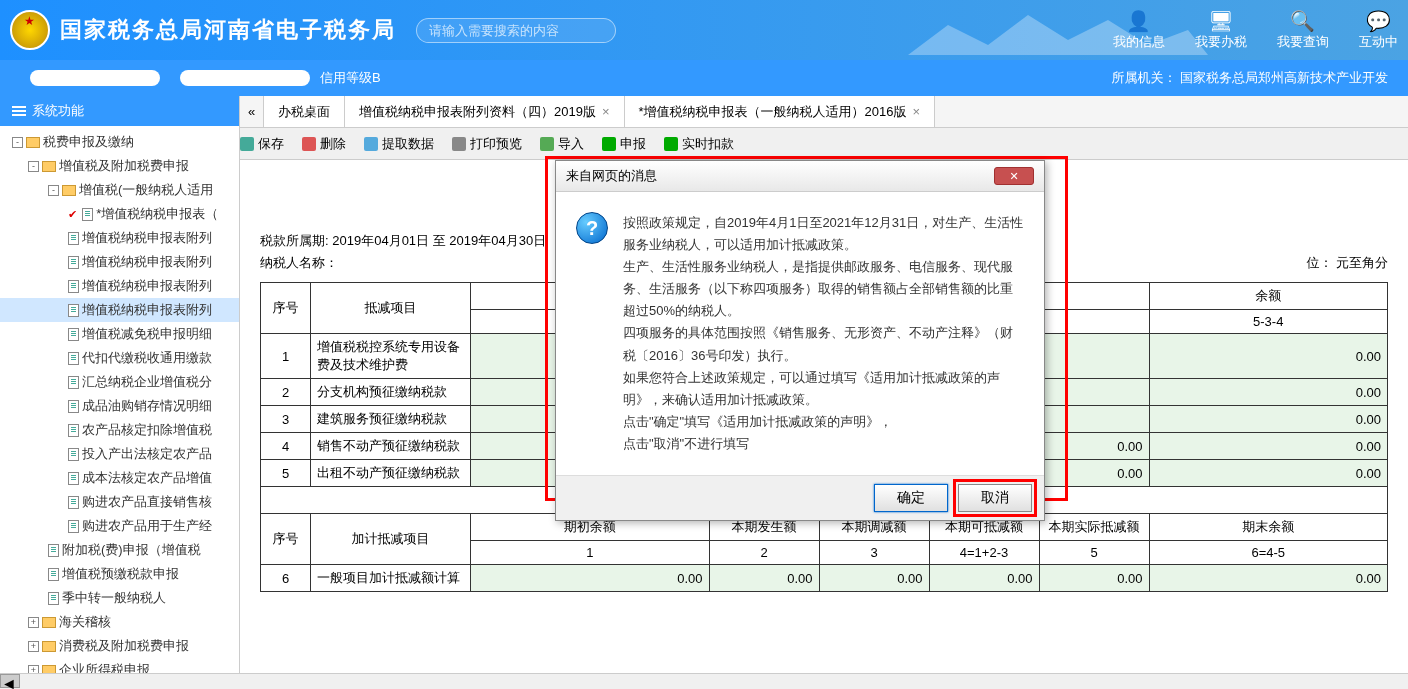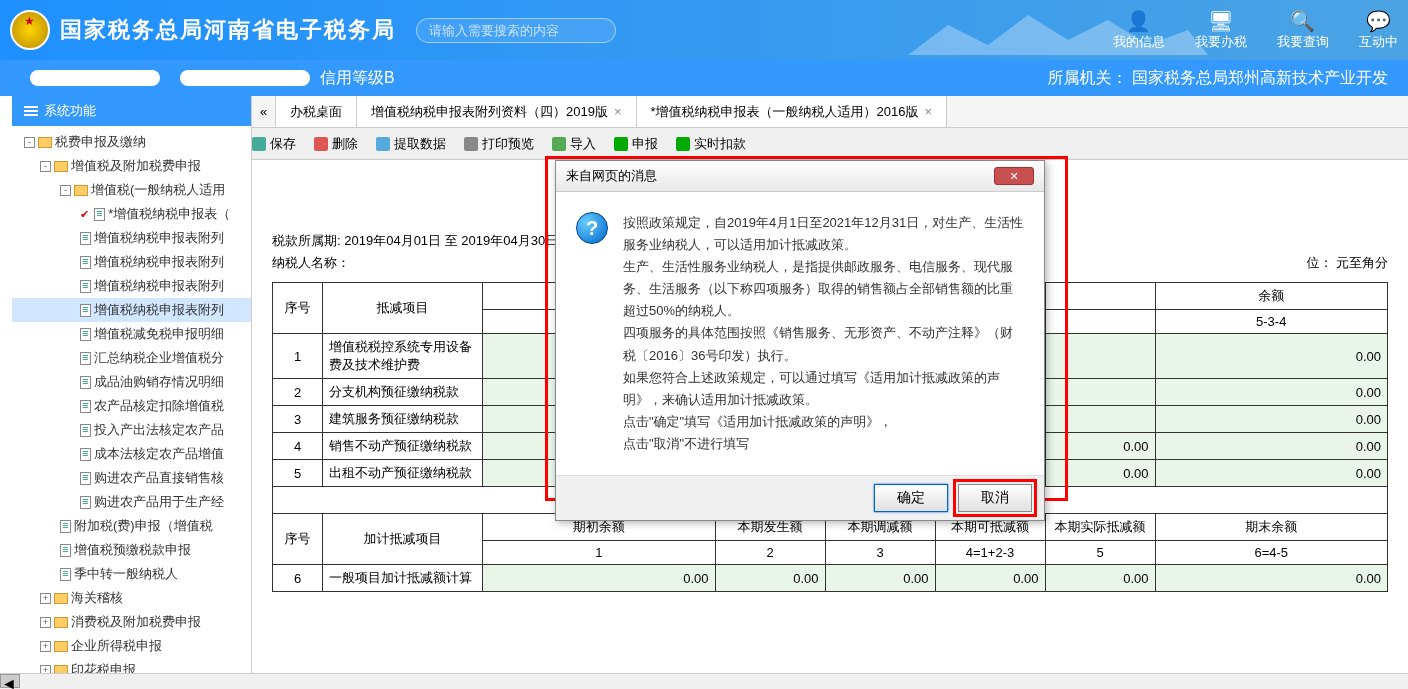--- a/index.html
+++ b/index.html
@@ -11,26 +11,26 @@
 .logo-badge { width: 40px; height: 40px; background: radial-gradient(circle, #ffd700, #b8860b); border-radius: 50%; border: 2px solid #fff; margin-right: 10px; position: relative; }
 .logo-badge::before { content: '★'; position: absolute; top: 2px; left: 12px; color: #c00; font-size: 12px; }
 .header-title { font-size: 22px; font-weight: bold; letter-spacing: 2px; }
 .search-box { margin-left: 20px; padding: 4px 12px; border: 1px solid rgba(255,255,255,0.5); border-radius: 15px; background: rgba(255,255,255,0.1); color: #fff; width: 200px; font-size: 13px; }
 .search-box::placeholder { color: rgba(255,255,255,0.7); }
 .header-right { margin-left: auto; display: flex; gap: 30px; z-index: 1; }
 .header-btn { text-align: center; font-size: 13px; cursor: pointer; }
 .header-btn .icon { font-size: 20px; display: block; }
 
 
-.subheader { height: 36px; background: #3399ff; display: flex; align-items: center; color: #fff; font-size: 16px; padding: 0 20px; }
+.subheader { height: 36px; background: #3399ff; display: flex; align-items: center; color: #fff; font-size: 13px; padding: 0 20px; }
 .subheader .blur { background: #fff; border-radius: 10px; width: 130px; height: 16px; margin: 0 10px; display: inline-block; }
 .subheader-right { margin-left: auto; }
 
 
-.main { display: flex; height: calc(100% - 96px); margin-left: 12px; }
+.main { display: flex; height: calc(100% - 96px); }
 .sidebar { width: 240px; border-right: 1px solid #ccc; background: #fff; overflow: hidden; font-size: 13px; }
 .sidebar-title { background: #3399ff; color: #fff; padding: 6px 12px; display: flex; align-items: center; gap: 6px; }
 .sidebar-title .hamburger { display: inline-block; width: 14px; height: 10px; background: repeating-linear-gradient(#fff, #fff 2px, transparent 2px, transparent 4px); }
 .tree { padding: 4px 0; }
 .tree-item { padding: 3px 4px 3px 12px; cursor: pointer; white-space: nowrap; display: flex; align-items: center; gap: 3px; color: #333; }
 .tree-item.indent-1 { padding-left: 28px; }
 .tree-item.indent-2 { padding-left: 48px; }
 .tree-item.indent-3 { padding-left: 68px; }
 .tree-item.active { background: #d0e7ff; }
 .tree-item.checked::before { content: '✔'; color: #d00; margin-right: 2px; font-size: 11px; }
@@ -150,20 +150,24 @@
           <span class="file-icon"></span>
           <span>增值税纳税申报表附列</span>
         </div>
         <div class="tree-item indent-3 active">
           <span class="file-icon"></span>
           <span>增值税纳税申报表附列</span>
         </div>
         <div class="tree-item indent-3">
           <span class="file-icon"></span>
           <span>增值税减免税申报明细</span>
+        </div>
+        <div class="tree-item indent-3">
+          <span class="file-icon"></span>
+          <span>代扣代缴税收通用缴款</span>
         </div>
         <div class="tree-item indent-3">
           <span class="file-icon"></span>
           <span>汇总纳税企业增值税分</span>
         </div>
         <div class="tree-item indent-3">
           <span class="file-icon"></span>
           <span>成品油购销存情况明细</span>
         </div>
         <div class="tree-item indent-3">

